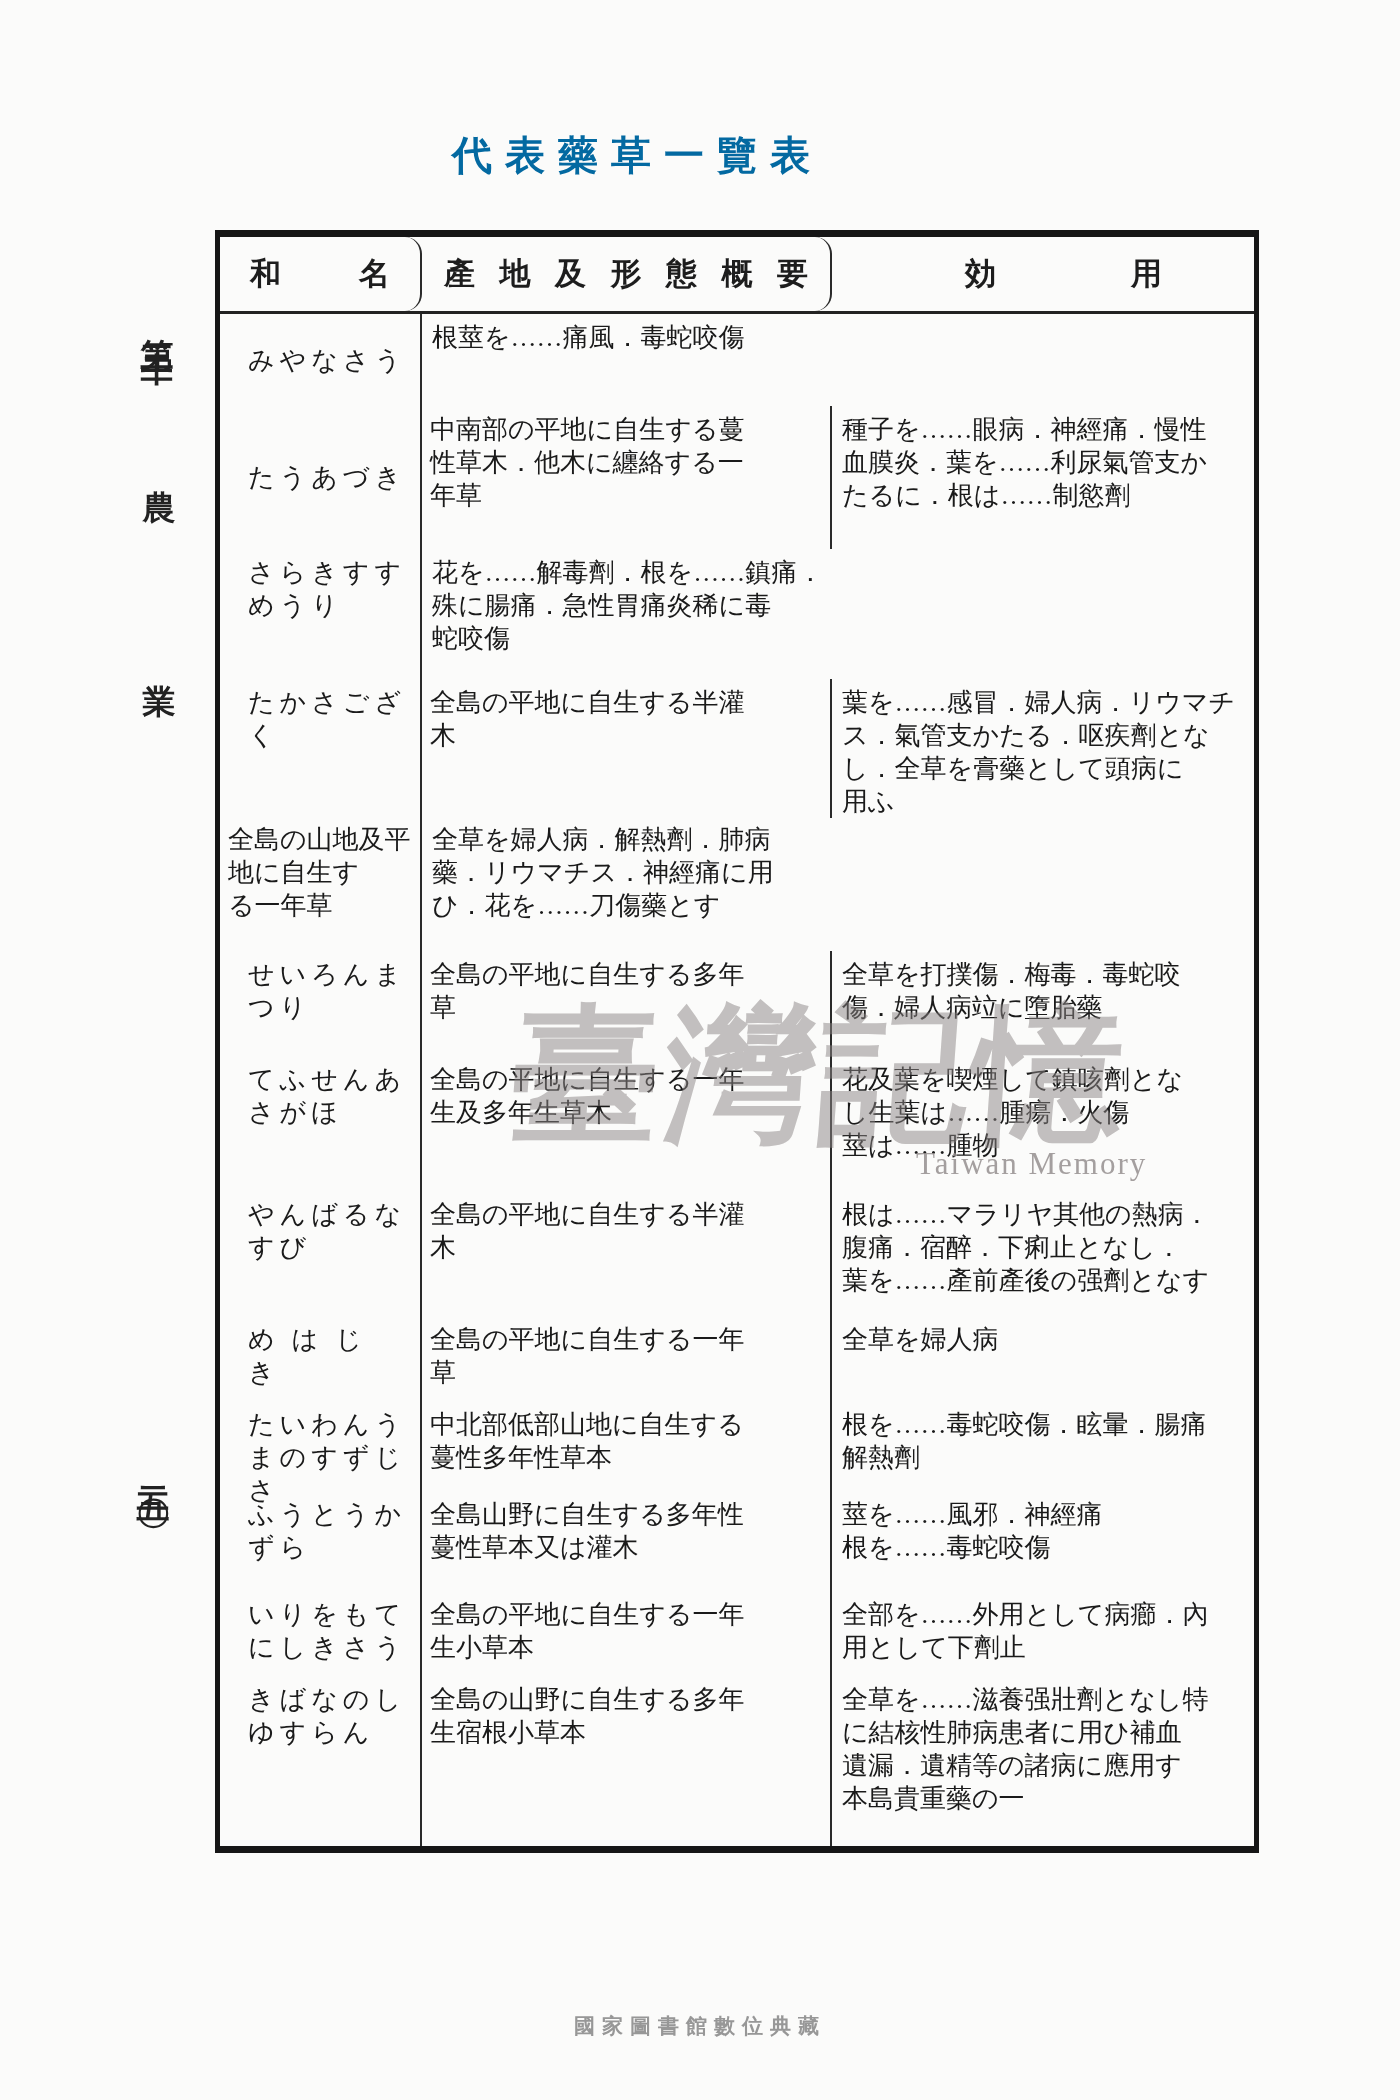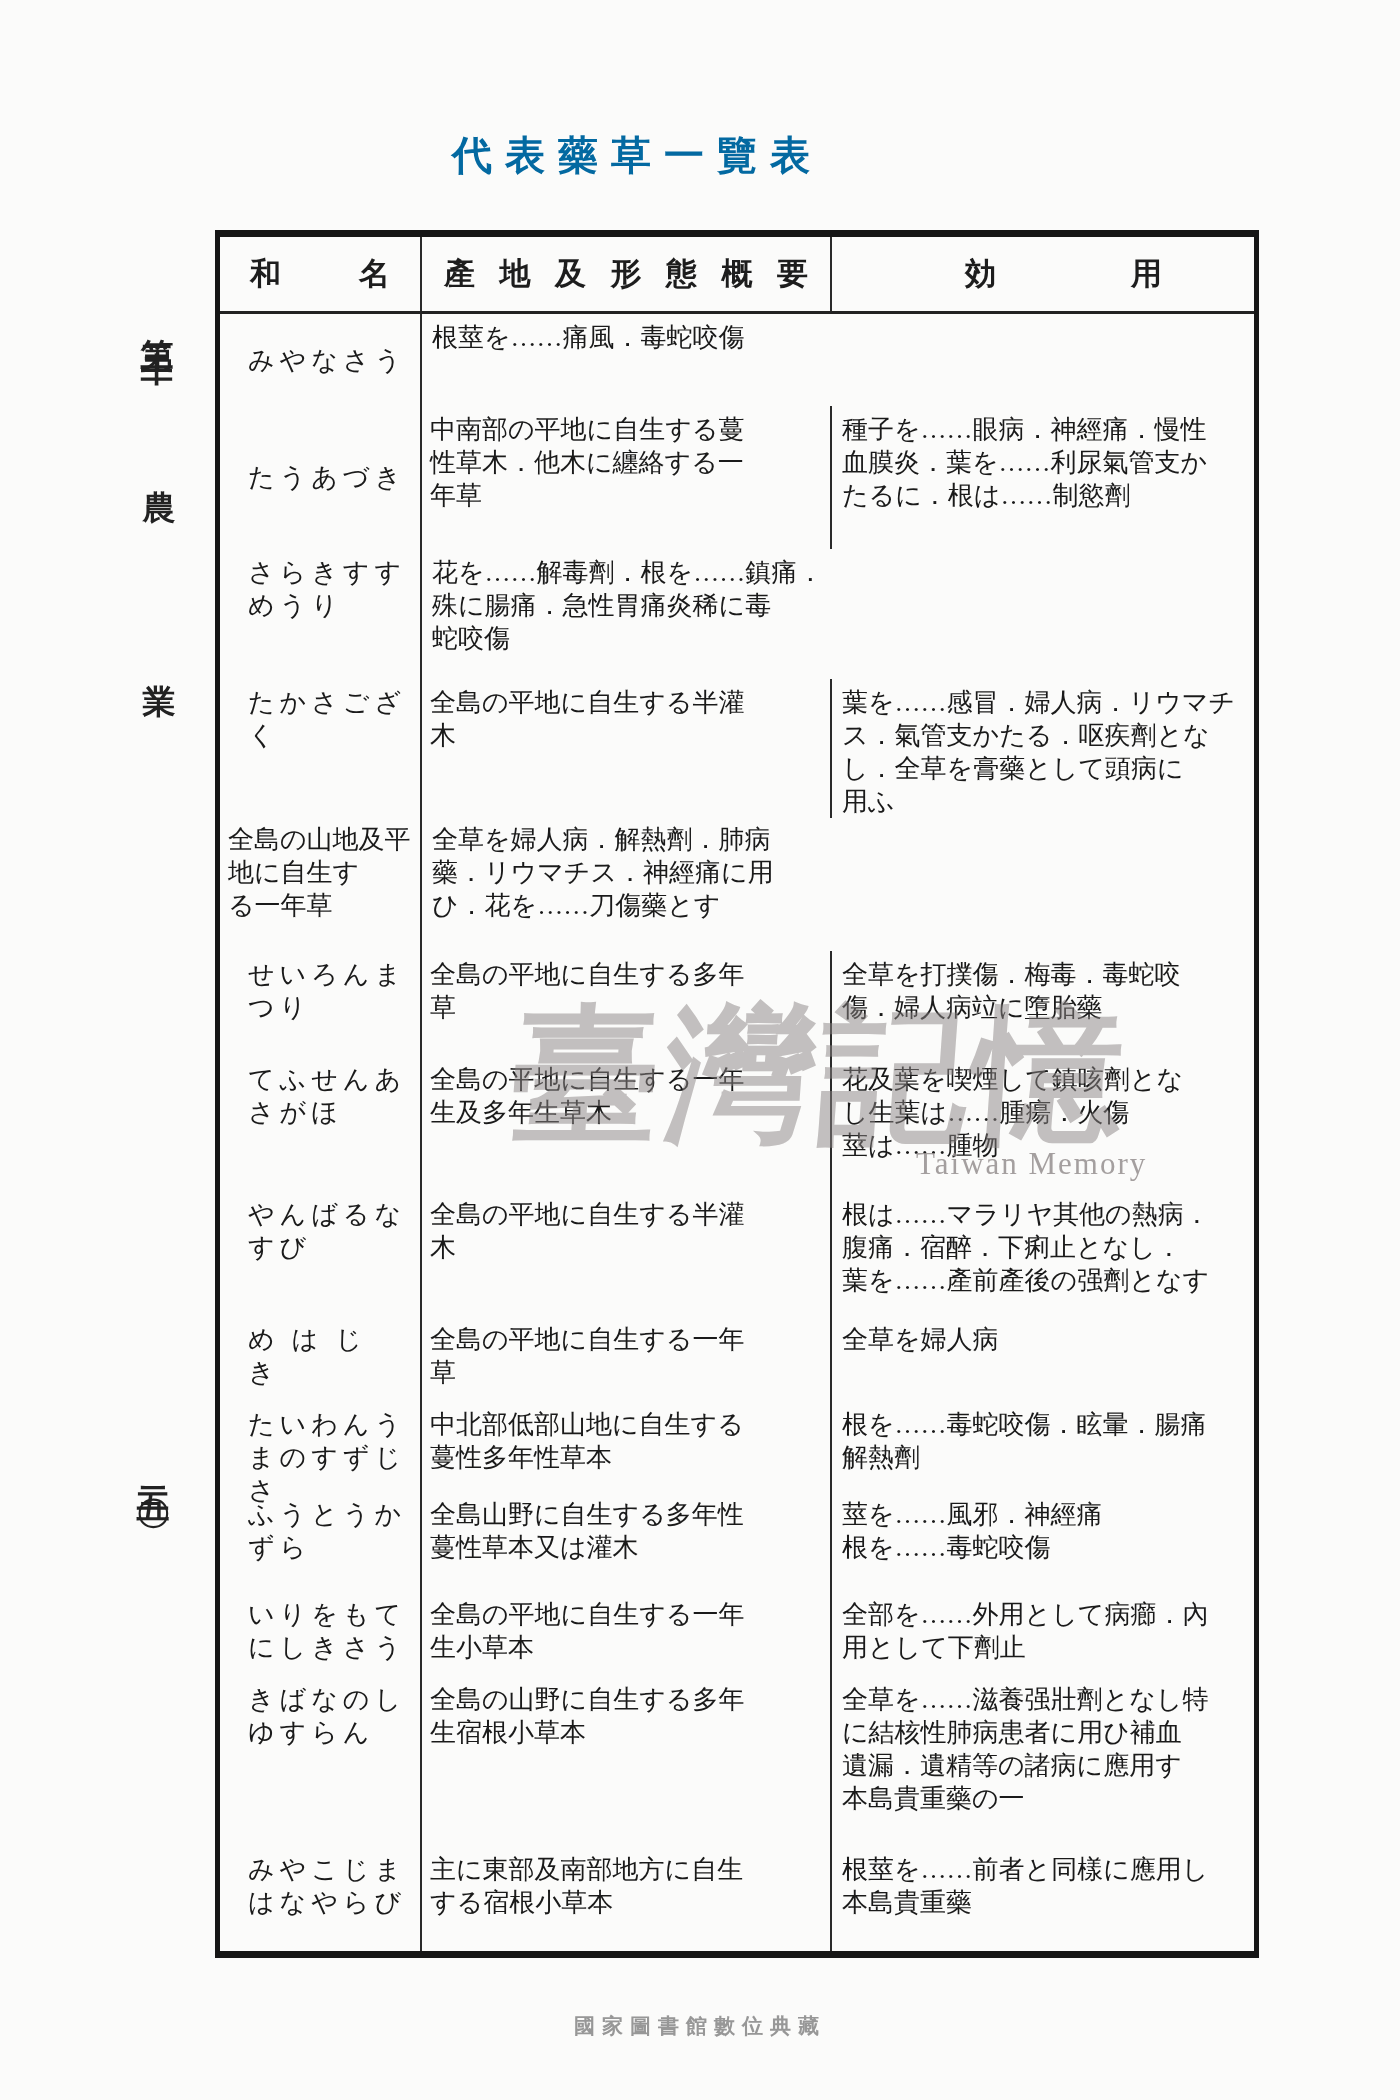--- a/index.html
+++ b/index.html
@@ -34,20 +34,21 @@
   }
   .thead{
     display:grid;grid-template-columns:202px 410px auto;
     height:74px;border-bottom:3px solid #222;
   }
   .thead .hcell{
     display:block;font-size:31px;font-weight:bold;color:#1d1d1d;
     line-height:74px;
     text-align:justify;text-align-last:justify;
     box-sizing:border-box;
+    border-radius:17px;
   }
   .hcell.h1{padding:0 30px;border-right:2px solid #2a2a2a;}
   .hcell.h2{padding:0 22px;border-right:2px solid #2a2a2a;}
   .hcell.h3{padding:0 92px;margin-left:41px;}
   #rows .trow{
     display:grid;grid-template-columns:202px 410px auto;
     box-sizing:border-box;
   }
   #rows .cell{
     box-sizing:border-box;
@@ -212,28 +213,20 @@
       <div class="trow">
         <div class="cell cell-name">きばなのし
 ゆすらん</div>
         <div class="cell cell-habitat">全島の山野に自生する多年
 生宿根小草本</div>
         <div class="cell cell-effect">全草を……滋養强壯劑となし特
 に結核性肺病患者に用ひ補血
 遺漏．遺精等の諸病に應用す
 本島貴重藥の一</div>
       </div>
-      <div class="trow">
-        <div class="cell cell-name">みやこじま
-はなやらび</div>
-        <div class="cell cell-habitat">主に東部及南部地方に自生
-する宿根小草本</div>
-        <div class="cell cell-effect">根莖を……前者と同樣に應用し
-本島貴重藥</div>
-      </div>
     </div>
 </div>
 
 <div class="watermark">
   <div class="wm-cjk">臺灣記憶</div>
   <div class="wm-latin">Taiwan Memory</div>
 </div>
 
 <div class="footer-caption">國家圖書館數位典藏</div>
 

